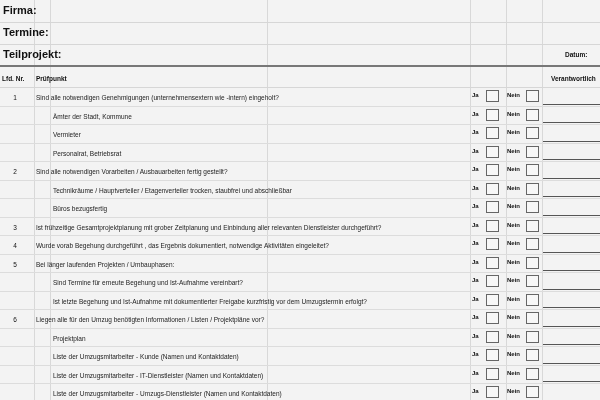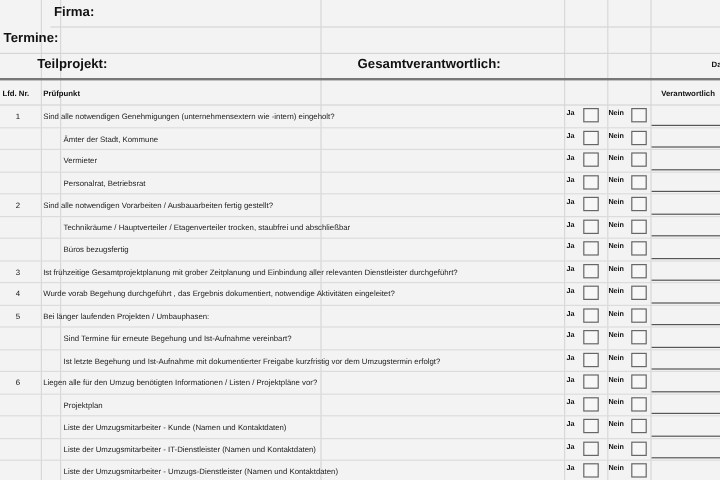--- a/index.html
+++ b/index.html
@@ -23,29 +23,28 @@
 </head>
 <body>
 
 <div class="vline" style="left:34px;"></div>
 <div class="vline" style="left:50px;"></div>
 <div class="vline" style="left:267px;"></div>
 <div class="vline" style="left:470px;"></div>
 <div class="vline" style="left:506px;"></div>
 <div class="vline" style="left:542px;"></div>
 
-<div class="hrow" style="top:0;margin-left:42px;">
+<div class="hrow" style="top:0;">
   <span class="hlabel" style="left:3px;">Firma:</span>
 </div>
 <div class="hrow" style="top:22px;">
   <span class="hlabel" style="left:3px;">Termine:</span>
 </div>
-<div class="hrow" style="top:44px; border-bottom:none;margin-left:28px;">
+<div class="hrow" style="top:44px; border-bottom:none;">
   <span class="hlabel" style="left:3px;">Teilprojekt:</span>
-  <span class="hlabel" style="left:270px;">Gesamtverantwortlich:</span>
   <span class="hlabel" style="left:565px; font-size:6.5px; top:7px;">Datum:</span>
 </div>
 <div class="thick"></div>
 
 <div class="colhead">
   <span class="ch" style="left:2px;">Lfd. Nr.</span>
   <span class="ch" style="left:36px;">Prüfpunkt</span>
   <span class="ch" style="left:551px;">Verantwortlich</span>
 </div>
 

